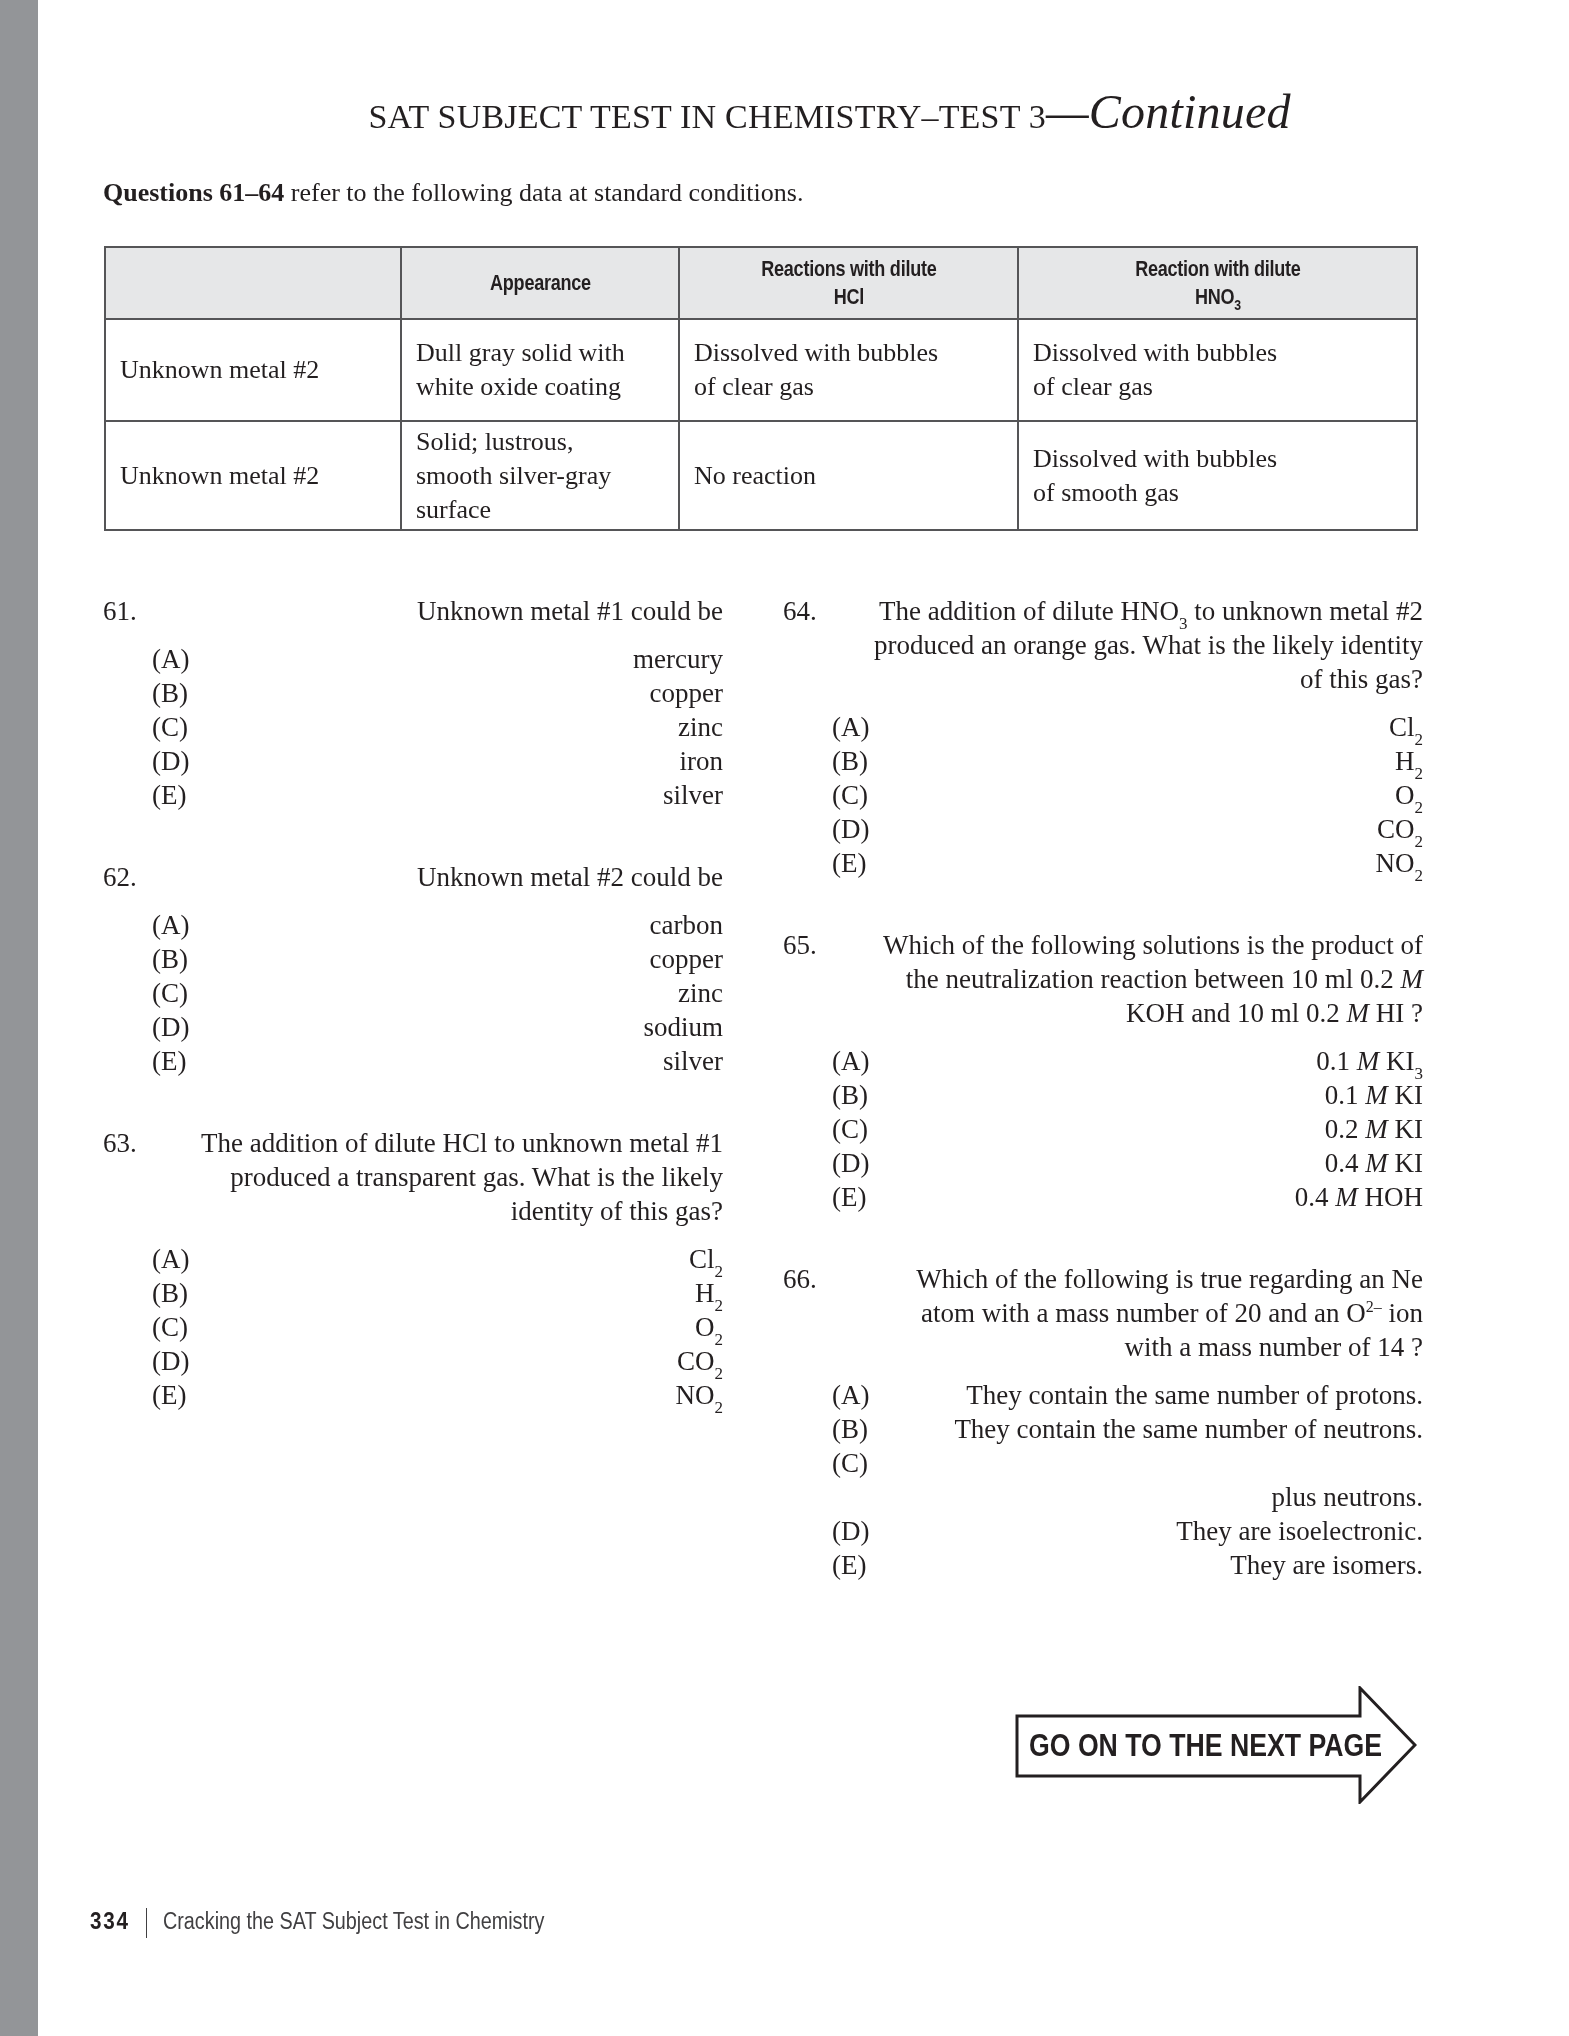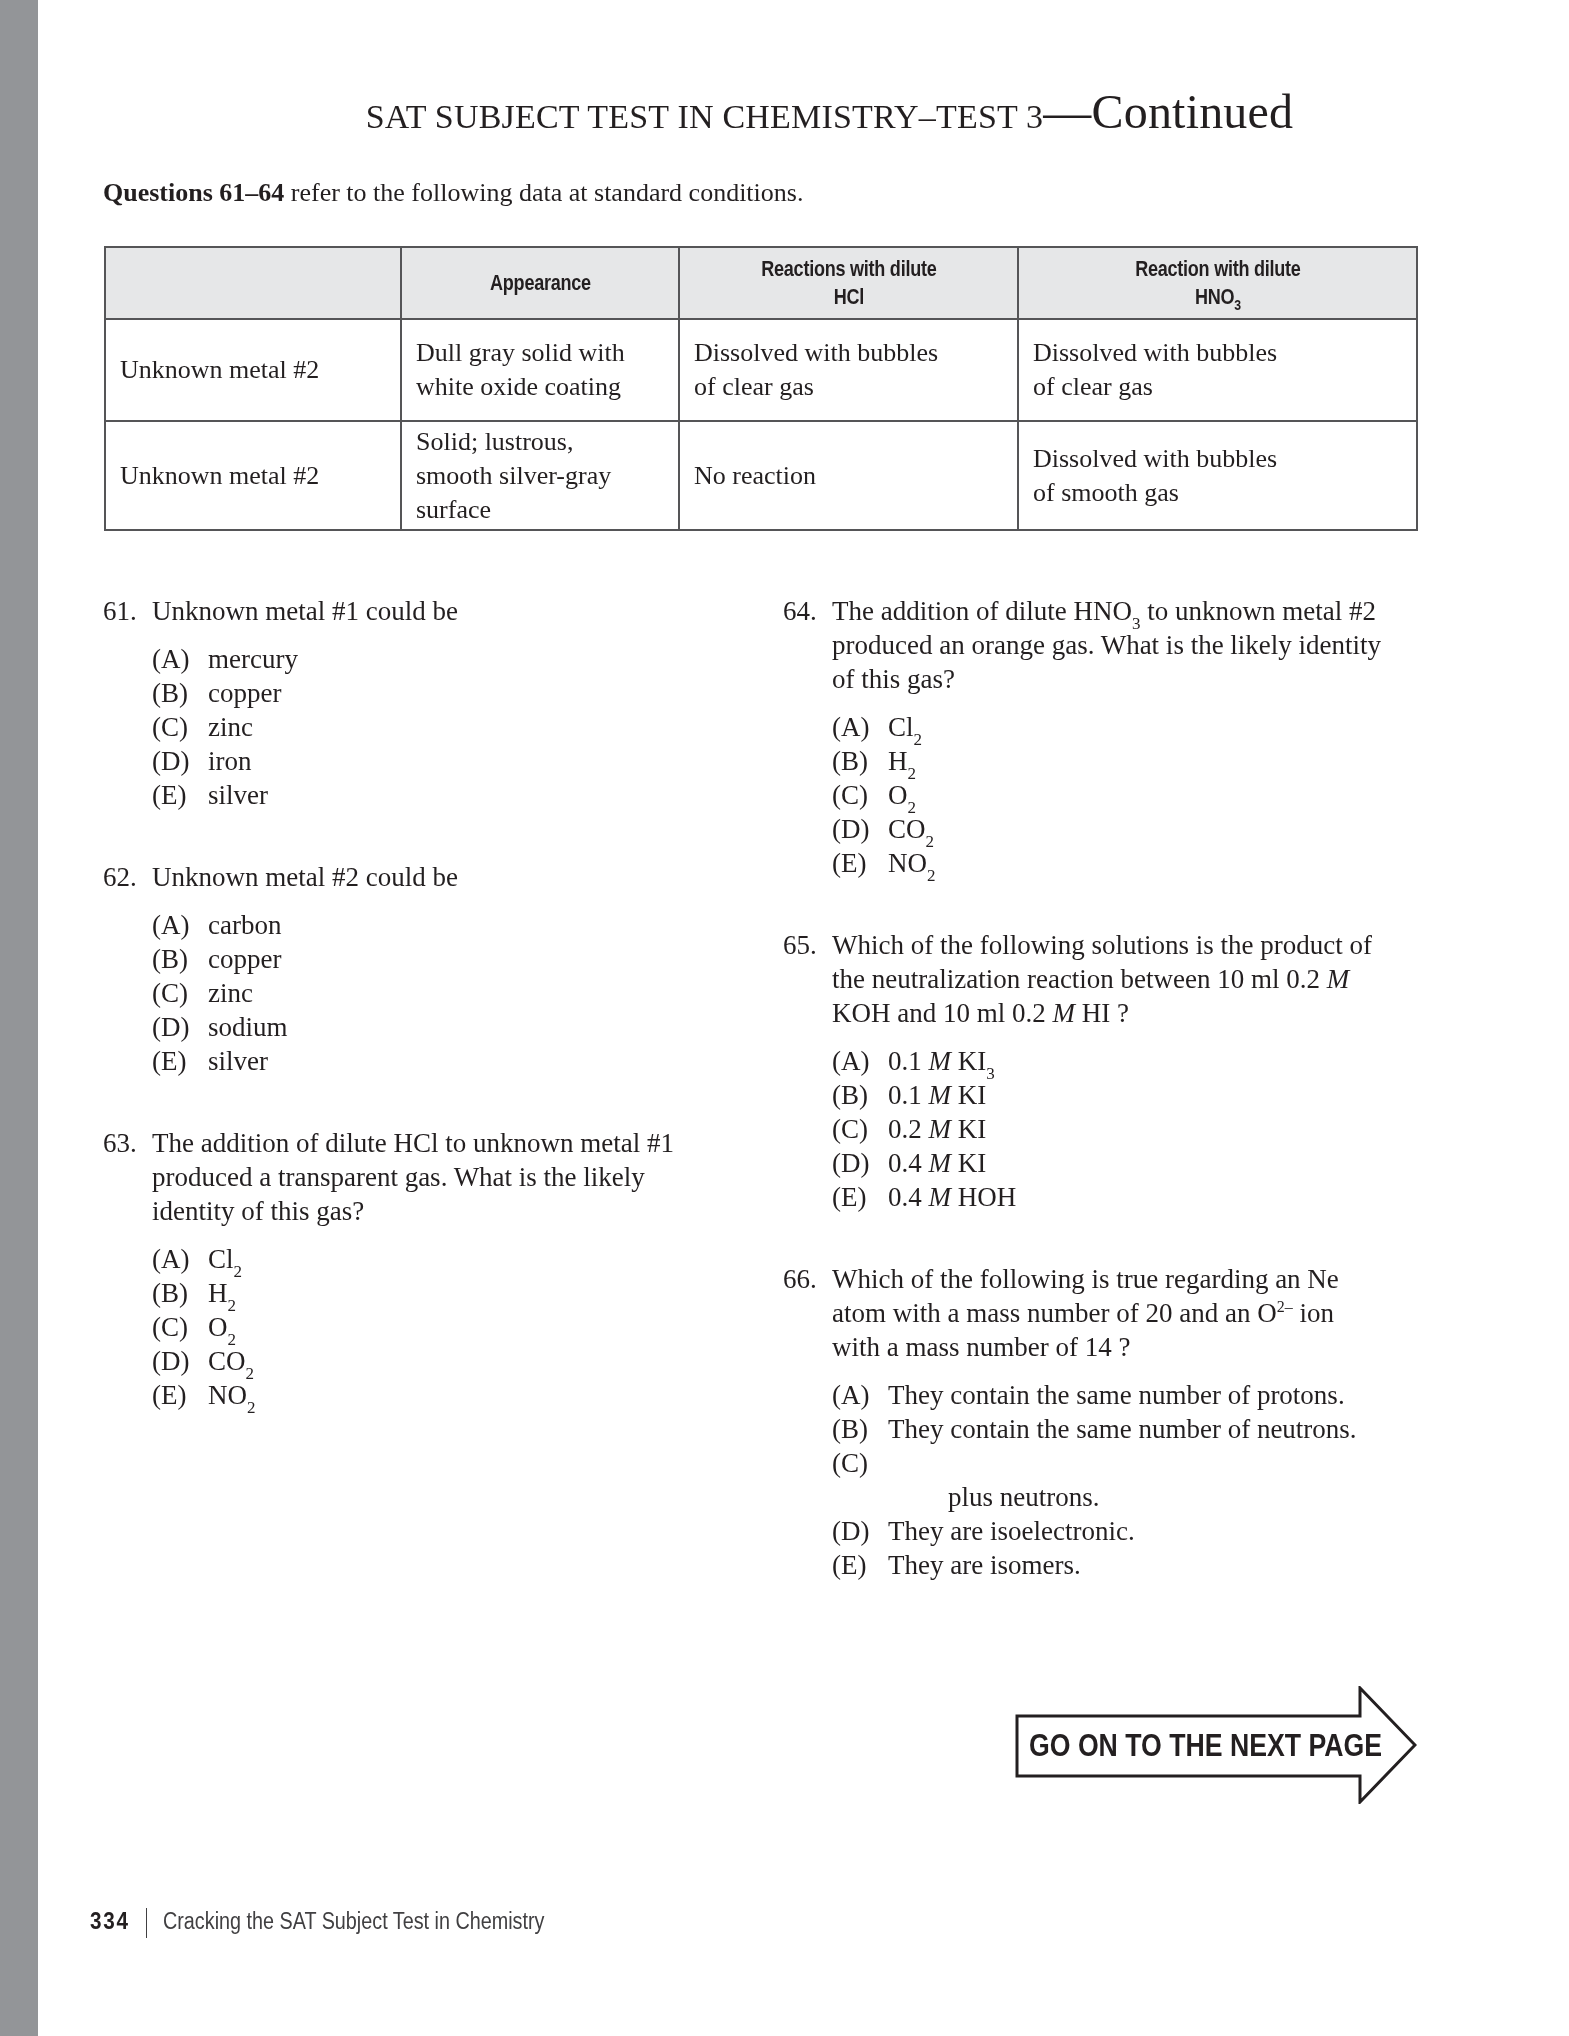--- a/index.html
+++ b/index.html
@@ -4,39 +4,39 @@
 <style>
   html, body { margin: 0; padding: 0; background: #ffffff; }
   body { width: 1569px; height: 2036px; position: relative; overflow: hidden;
          font-family: "Liberation Serif", "DejaVu Serif", serif; color: #231f20; }
   .side-bar { position: absolute; left: 0; top: 0; width: 38px; height: 2036px; background: #939598; }
 
   .title { position: absolute; left: 0; width: 1569px; top: 84px; text-align: center;
            font-family: "Liberation Serif", serif; font-size: 34px; letter-spacing: 0.2px;
            padding-left: 90px; box-sizing: border-box; white-space: nowrap; }
   .title .caps { font-variant: normal; }
-  .title .cont { font-size: 48px; margin-top: 28px; }
+  .title .cont { font-style: italic; font-size: 48px; margin-top: 28px; }
 
   .intro { position: absolute; left: 103px; top: 178px; font-size: 26px; white-space: nowrap; }
   .intro b { font-weight: bold; }
 
   table.data { position: absolute; left: 104px; top: 246px; border-collapse: collapse;
                width: 1312px; table-layout: fixed; padding-left: 47px; }
   table.data td, table.data th { border: 2px solid #555557; vertical-align: middle; }
   table.data th { background: #e6e7e8; height: 68px; font-family: "Liberation Sans", sans-serif;
                   font-weight: bold; font-size: 22px; text-align: center; line-height: 28px;
                   transform-origin: center; letter-spacing: -0.3px; }
   table.data th .narrow { display: inline-block; transform: scaleX(0.82); transform-origin: center; }
   table.data td { font-family: "Liberation Serif", serif; font-size: 26px; line-height: 34px;
                   padding: 0 12px 0 14px; color: #231f20; }
   table.data tr.r1 td { height: 100px; }
   table.data tr.r2 td { height: 107px; }
   sub.s { font-size: 15px; vertical-align: -6px; line-height: 0; }
 
-  .col { position: absolute; font-size: 27px; line-height: 34px; }
+  .col { position: absolute; font-size: 27px; line-height: 34px; text-align: right; }
   .col.left { left: 103px; top: 594px; width: 620px; }
   .col.right { left: 783px; top: 594px; width: 640px; }
   .q { position: relative; padding-left: 49px; }
   .q .num { position: absolute; left: 0; top: 0; }
   .q .stem { }
   .opts { margin-top: 14px; }
   .opt { position: relative; padding-left: 56px; }
   .opt .lbl { position: absolute; left: 0; top: 0; }
   .opt .hang { padding-left: 60px; margin-top: 43px; }
   .gap { height: 48px; }

